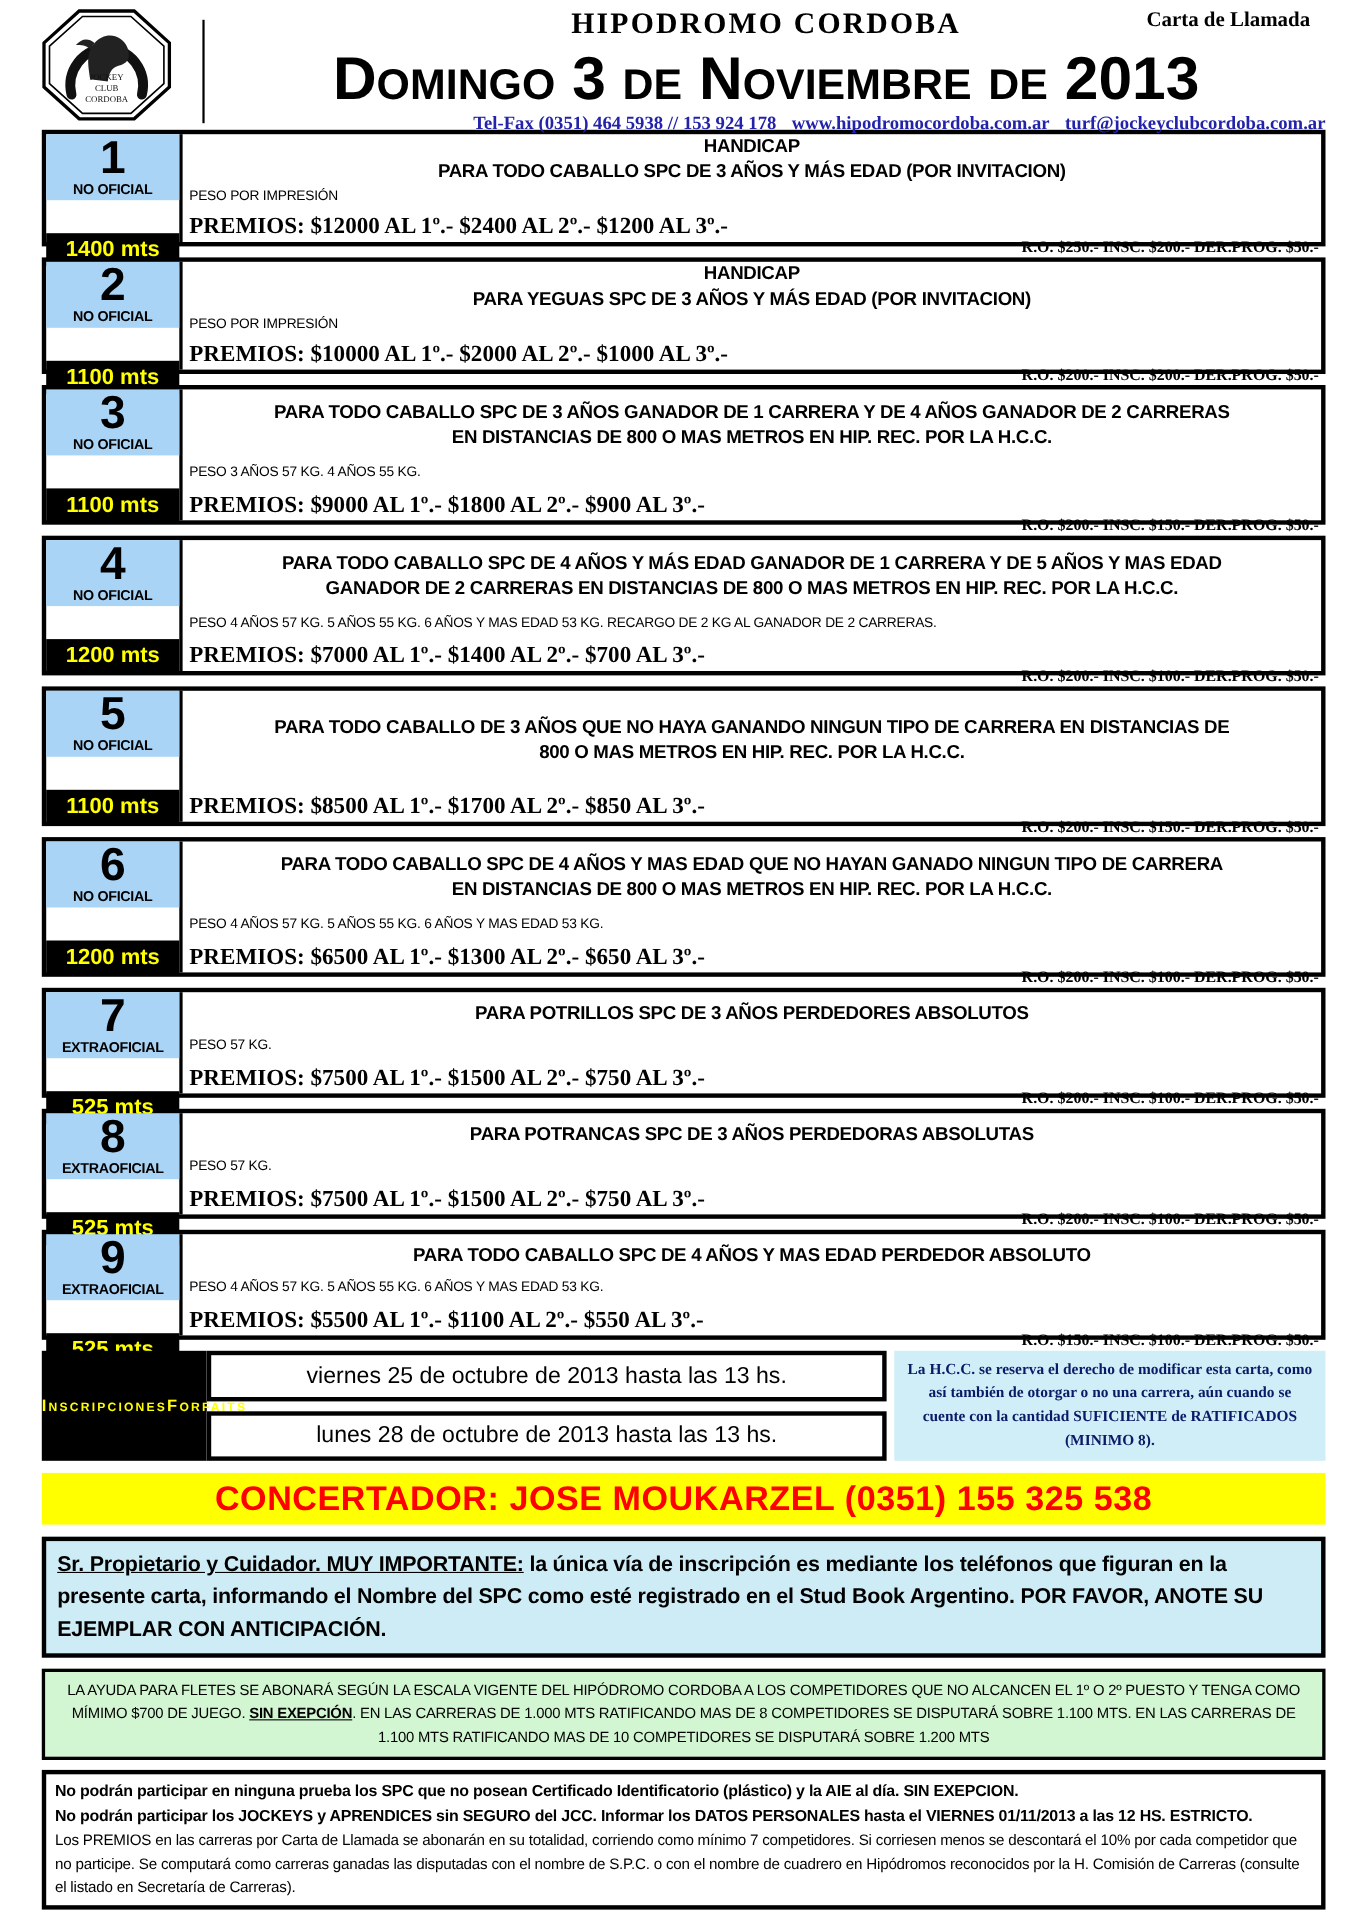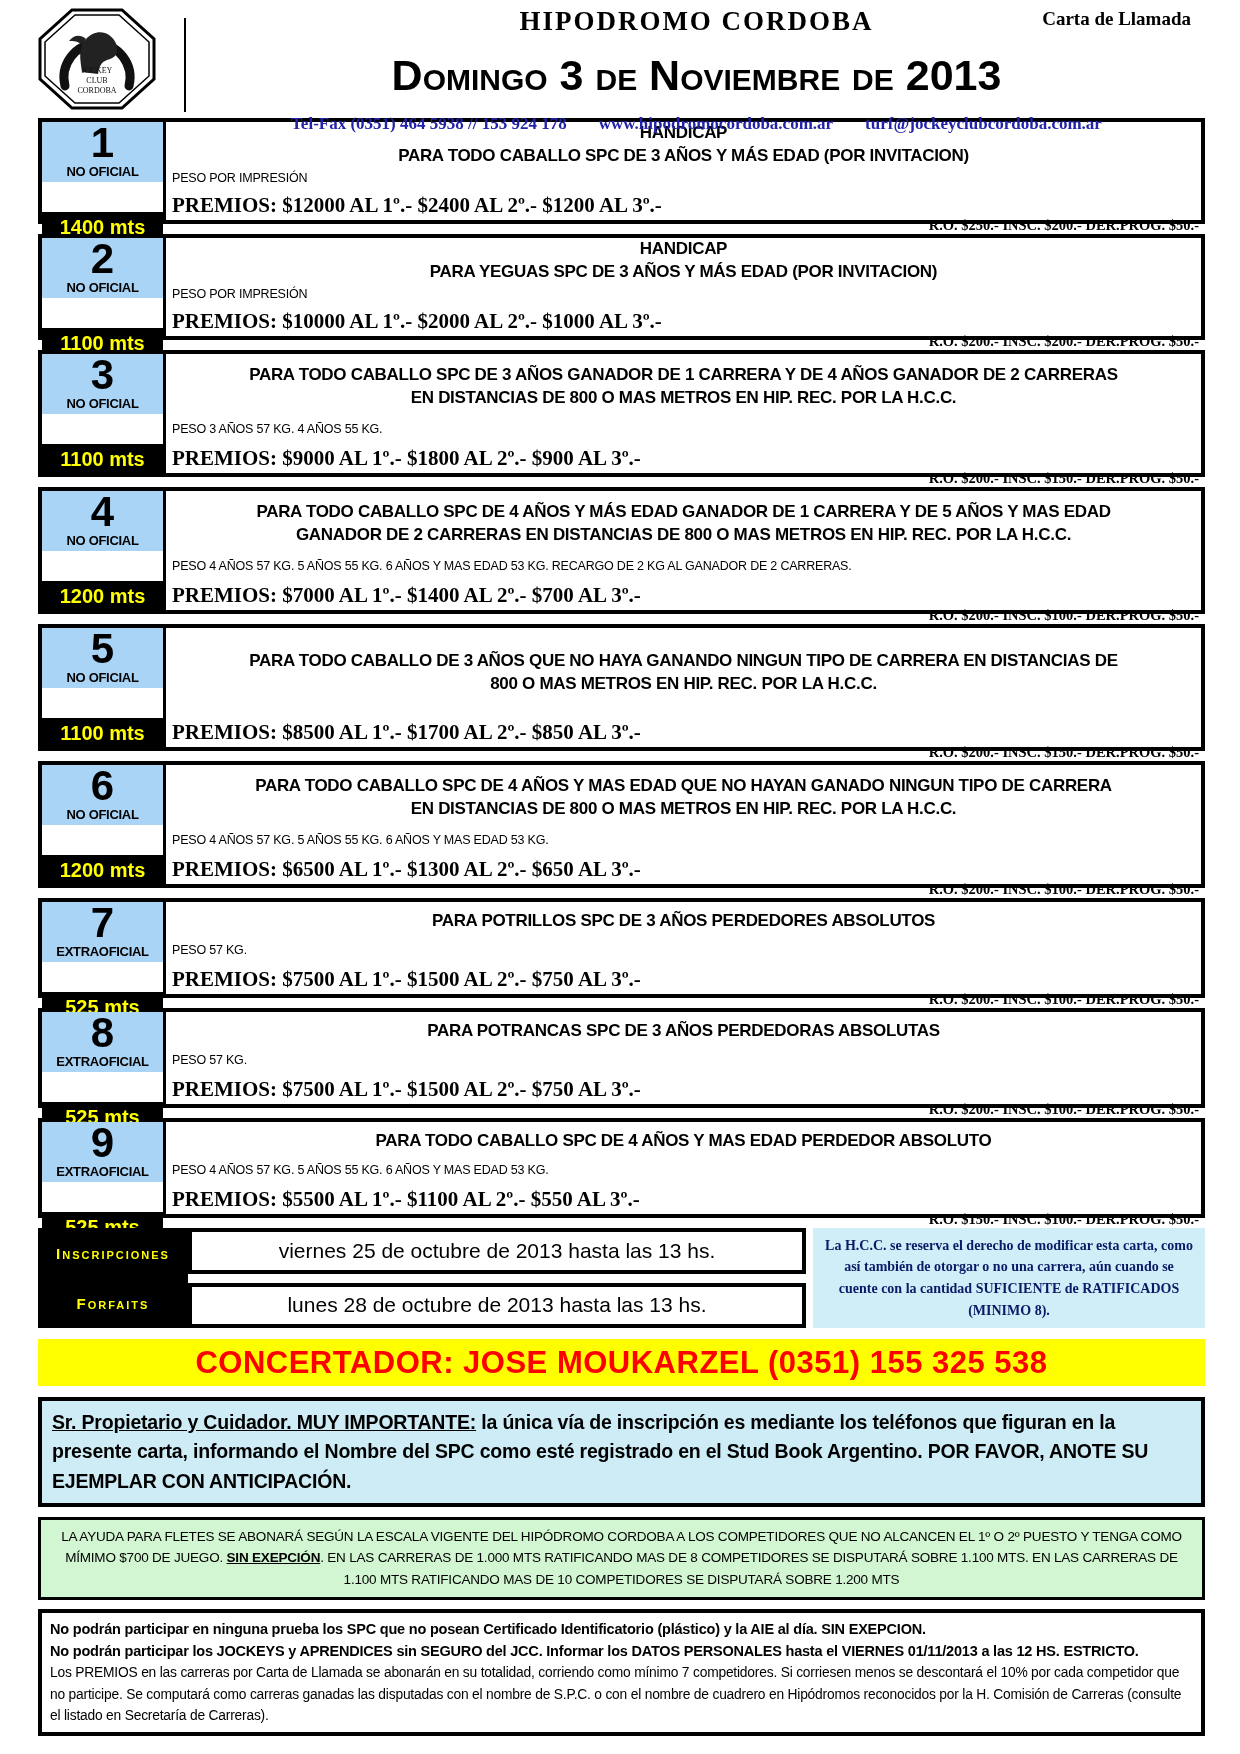--- a/index.html
+++ b/index.html
@@ -18,25 +18,25 @@
   .header-center { margin-left: 150px; text-align: center; }
   .hc-title {
     font-family: "Liberation Serif", serif; font-weight: bold;
     font-size: 27px; letter-spacing: 2px; color: #000;
   }
   .doc-type {
     position: absolute; right: 14px; top: 2px;
     font-family: "Liberation Serif", serif; font-weight: bold; font-size: 19px;
   }
   .date-line {
-    font-weight: bold; font-size: 43px; line-height: 1.0;
-    font-variant: small-caps; letter-spacing: 0px; margin-top: 17px;
+    font-weight: bold; font-size: 55px; line-height: 1.0;
+    font-variant: small-caps; letter-spacing: 0px; margin-top: 7px;
   }
   .contact {
-    margin-top: 17px; display: flex; justify-content: center; gap: 32px;
+    margin-top: 3px; display: flex; justify-content: flex-end; gap: 14px;
     font-family: "Liberation Serif", serif; font-weight: bold; font-size: 17px;
     color: #2222aa;
   }
 
   
   .race { border: 4px solid #000; margin-bottom: 10px; display: flex; background: #fff; }
   .h106 { height: 106px; }
   .h127 { height: 127px; }
   .h100 { height: 100px; }
   .race-left { width: 124px; border-right: 3px solid #000; display: flex; flex-direction: column; }
@@ -53,21 +53,21 @@
   .race-bottom {
     display: flex; justify-content: space-between; align-items: center;
     height: 30px; font-family: "Liberation Serif", serif; font-weight: bold;
     padding: 0 2px 0 6px;
   }
   .race-premios { font-size: 21px; white-space: nowrap; font-family: Liberation Serif, serif; }
   .race-fees { font-size: 14.5px; white-space: nowrap; margin-top: 40px; }
 
   
   .sched { display: flex; height: 100px; margin-top: 0px; }
-  .sched-labels { width: 150px; background: #000; display: flex; flex-direction: column; }
+  .sched-labels { width: 150px; background: #000; display: flex; flex-direction: row; }
   .sched-label {
     flex: 1; display: flex; align-items: center; justify-content: center;
     color: #ffff00; font-weight: bold; font-size: 15px; letter-spacing: 2px;
     font-variant: small-caps;
   }
   .sched-dates { flex: 1; display: flex; flex-direction: column; gap: 9px; }
   .sched-date {
     flex: 1; border: 4px solid #000; background: #fff;
     display: flex; align-items: center; justify-content: center; font-size: 21px;
   }

